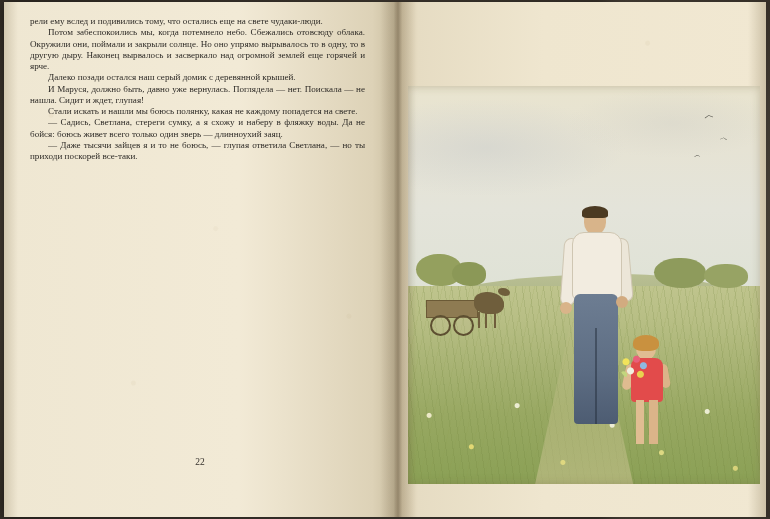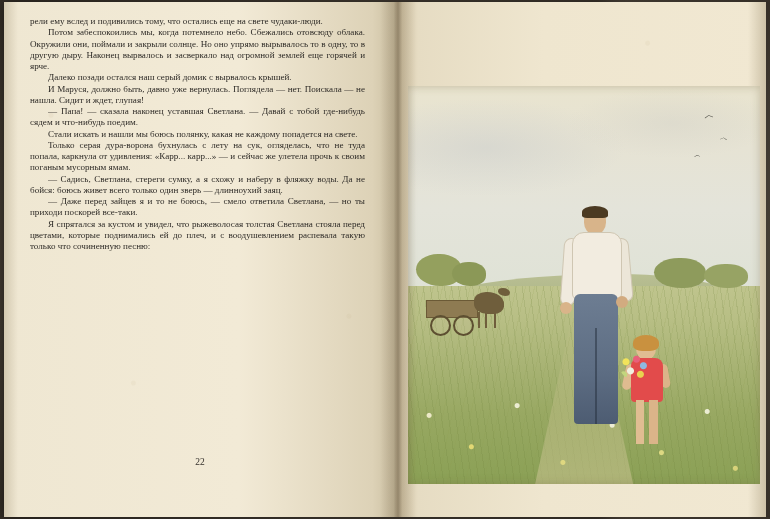--- a/index.html
+++ b/index.html
@@ -328,28 +328,25 @@
 
   <div class="book">
 
     <div class="page-left">
       <div class="grain"></div>
       <div class="left-edge-shade"></div>
 
       <div class="text-col">
         <p>рели ему вслед и подивились тому, что остались еще на свете чудаки-люди.</p>
         <p class="indent">Потом забеспокоились мы, когда потемнело небо. Сбежались отовсюду облака. Окружили они, поймали и закрыли солнце. Но оно упрямо вырывалось то в одну, то в другую дыру. Наконец вырвалось и засверкало над огромной землей еще горячей и ярче.</p>
-        <p class="indent">Далеко позади остался наш серый домик с вырвалось крышей.</p>
+        <p class="indent">Далеко позади остался наш серый домик с деревянной крышей.</p>
         <p class="indent">И Маруся, должно быть, давно уже вернулась. Поглядела — нет. Поискала — не нашла. Сидит и ждет, глупая!</p>
-        <p class="indent">— Папа! — сказала наконец уставшая Светлана. — Давай с тобой где-нибудь сядем и что-нибудь поедим.</p>
         <p class="indent">Стали искать и нашли мы боюсь полянку, какая не каждому попадется на свете.</p>
-        <p class="indent">Только серая дура-ворона бухнулась с лету на сук, огляделась, что не туда попала, каркнула от удивления: «Карр... карр...» — и сейчас же улетела прочь к своим поганым мусорным ямам.</p>
         <p class="indent">— Садись, Светлана, стереги сумку, а я схожу и наберу в фляжку воды. Да не бойся: боюсь живет всего только один зверь — длинноухий заяц.</p>
-        <p class="indent">— Даже перед зайцев я и то не боюсь, — смело ответила Светлана, — но ты приходи поскорей все-таки.</p>
-        <p class="indent">Я спрятался за кустом и увидел, что рыжеволосая толстая Светлана стояла перед цветами, которые поднимались ей до плеч, и с воодушевлением распевала такую только что сочиненную песню:</p>
+        <p class="indent">— Даже тысячи зайцев я и то не боюсь, — глупая ответила Светлана, — но ты приходи поскорей все-таки.</p>
       </div>
 
       <div class="folio">22</div>
     </div>
 
     <div class="page-right">
       <div class="grain"></div>
       <div class="right-edge-shade"></div>
     </div>
 

